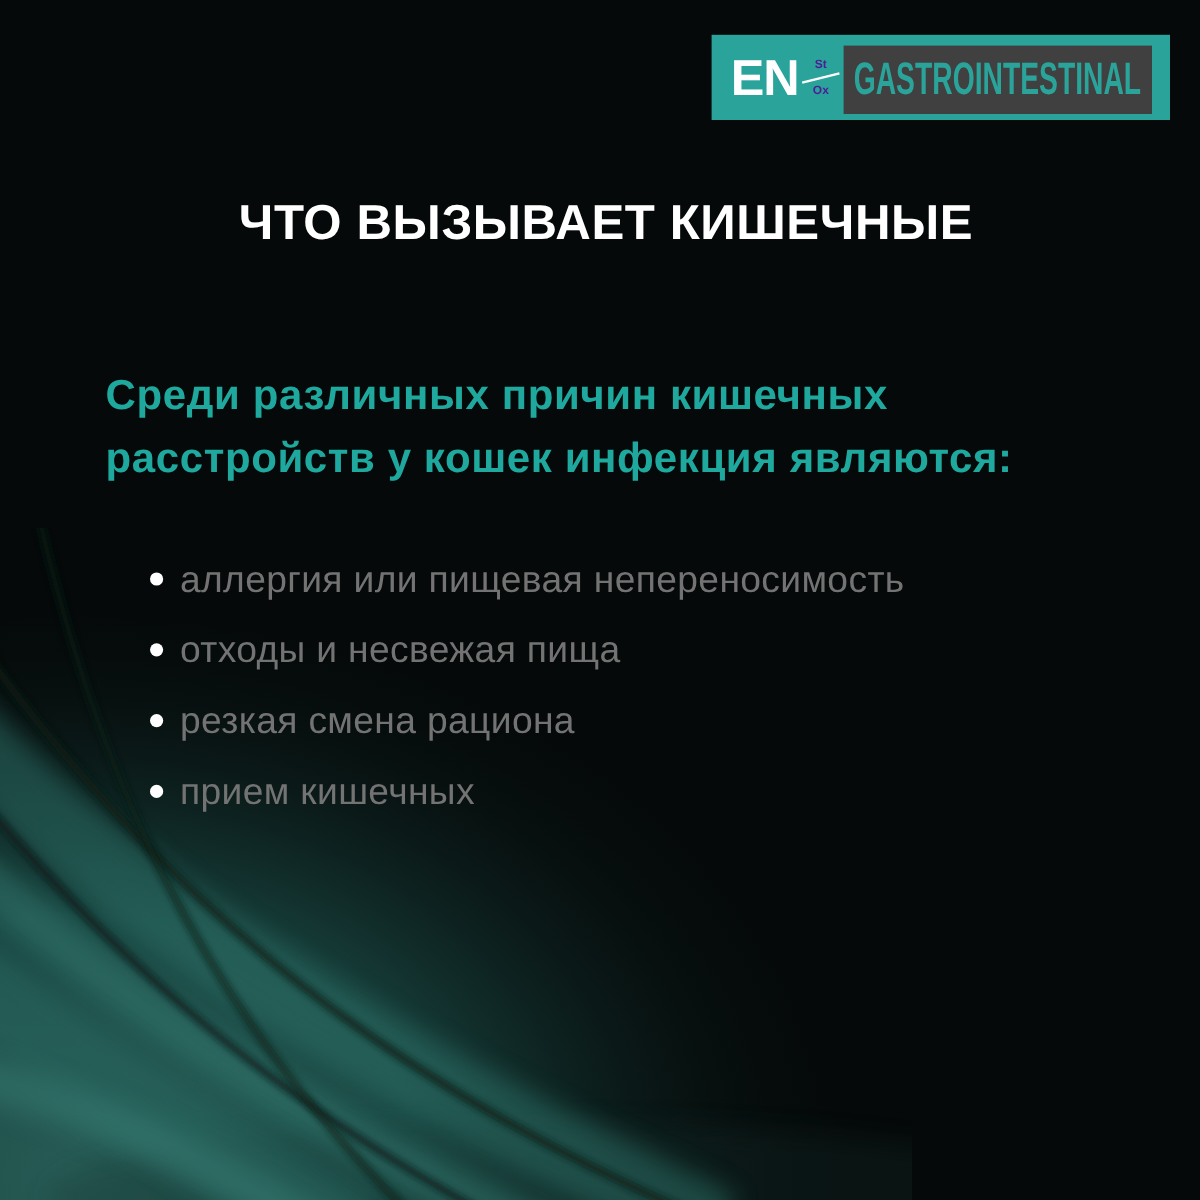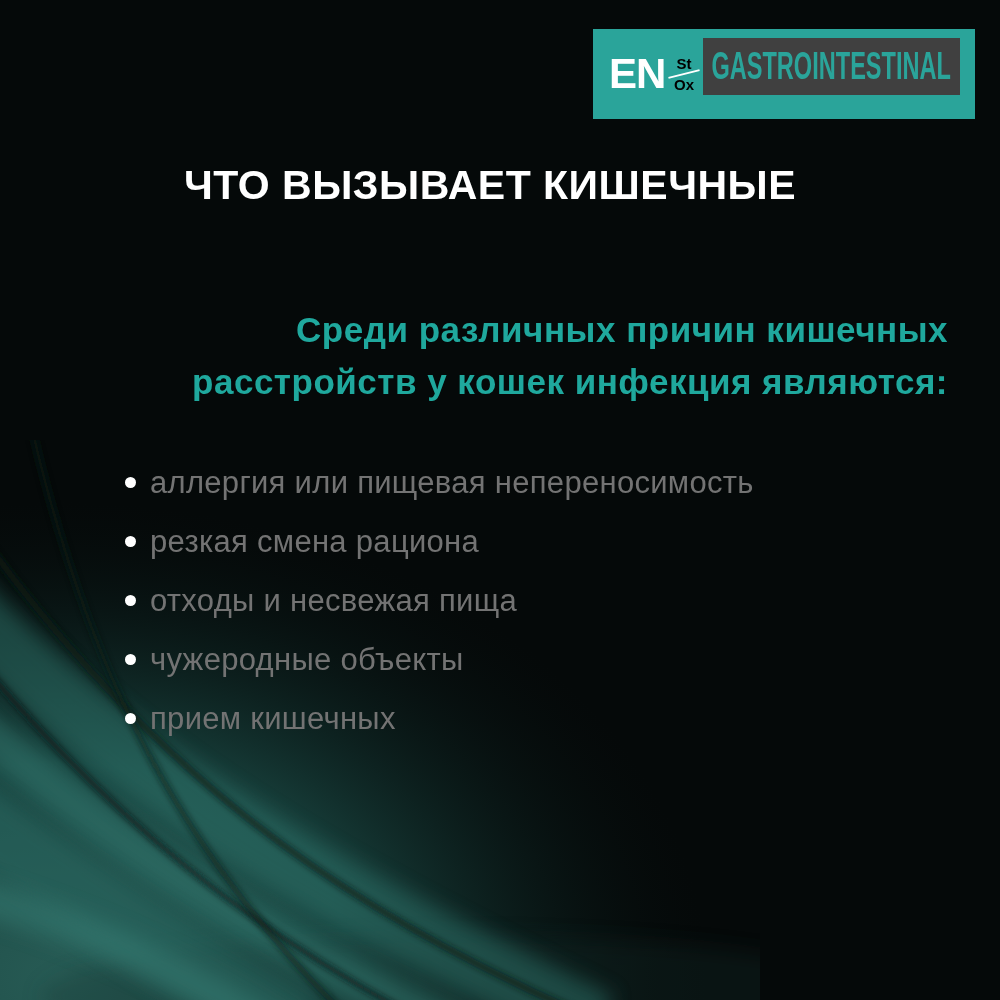--- a/index.html
+++ b/index.html
@@ -11,58 +11,58 @@
     overflow:hidden;
   }
   .stage{position:absolute;inset:0;width:1000px;height:1000px;}
 
   
   .waves{position:absolute;left:0;bottom:0;pointer-events:none;}
 
   
   .logo{
     position:absolute;top:29px;right:25px;
-    width:382px;height:90px;
+    width:382px;height:71px;
     background:#2AA49A;
   }
   .logo-brand{
     position:absolute;left:16px;top:50%;transform:translateY(-50%);
     color:#ffffff;font-weight:700;font-size:42px;letter-spacing:-1px;
   }
   .logo-fraction{
     position:absolute;left:74px;top:50%;transform:translateY(-50%);
     width:34px;display:flex;flex-direction:column;align-items:center;
-    color:#000000;font-weight:700;font-size:15px;line-height:15px;justify-content:center;
+    color:#4c1d95;font-weight:700;font-size:10px;line-height:15px;justify-content:center;
   }
   .fraction-bar{
     width:32px;height:2px;background:#ffffff;margin:2px 0;
     transform:rotate(-14deg);
   }
   .logo-product-box{
     position:absolute;left:110px;top:9px;width:257px;height:57px;
     background:#404040;display:flex;align-items:center;justify-content:center;
     overflow:hidden;
   }
   .logo-product{
     color:#2AA49A;font-weight:700;font-size:38px;white-space:nowrap;
     transform:scaleX(0.62);letter-spacing:0;
   }
 
   
   .title{
-    position:absolute;top:162px;left:0;width:980px;
+    position:absolute;top:162px;left:15px;width:980px;
     text-align:center;color:#ffffff;
     font-size:41px;font-weight:700;line-height:47px;letter-spacing:0.5px;
   }
 
   
   .intro{
     position:absolute;top:304px;left:88px;width:860px;
     color:#1FA89D;font-size:35px;font-weight:700;line-height:52px;
-    letter-spacing:0.5px;text-align:right;
+    letter-spacing:0.5px;text-align:left;
   }
 
   
   .causes{
     position:absolute;top:454px;left:125px;width:830px;
     list-style:none;margin:0;padding:0;
   }
   .causes li{
     display:flex;align-items:flex-start;
     margin:0 0 1px 0;
@@ -128,29 +128,25 @@
     <div>расстройств у кошек инфекция являются:</div>
   </div>
 
   <ul class="causes">
     <li>
       <span class="dot"></span>
       <span class="cause-text">аллергия или пищевая непереносимость</span>
     </li>
     <li>
       <span class="dot"></span>
-      <span class="cause-text">резкая смена рациона</span>
-    </li>
-    <li>
-      <span class="dot"></span>
       <span class="cause-text">отходы и несвежая пища</span>
     </li>
     <li>
       <span class="dot"></span>
-      <span class="cause-text">чужеродные объекты</span>
+      <span class="cause-text">резкая смена рациона</span>
     </li>
     <li>
       <span class="dot"></span>
       <span class="cause-text">прием кишечных</span>
     </li>
   </ul>
 
 </div>
 
 </body></html>

